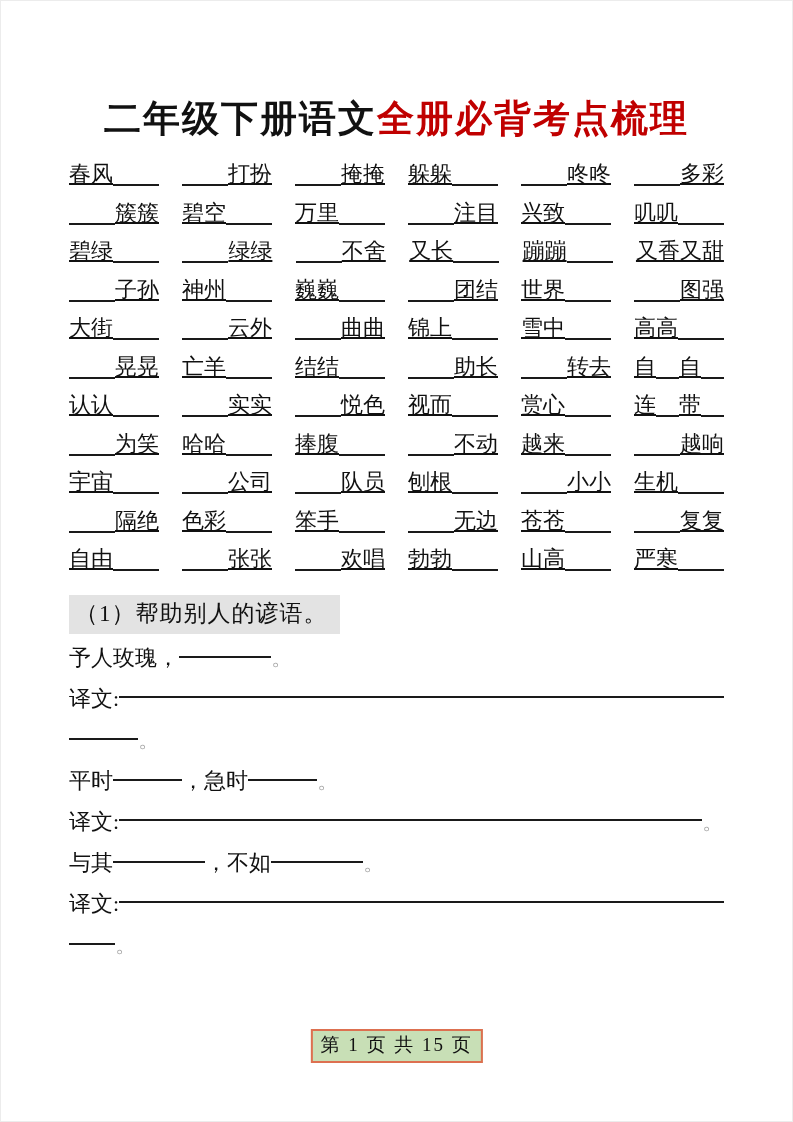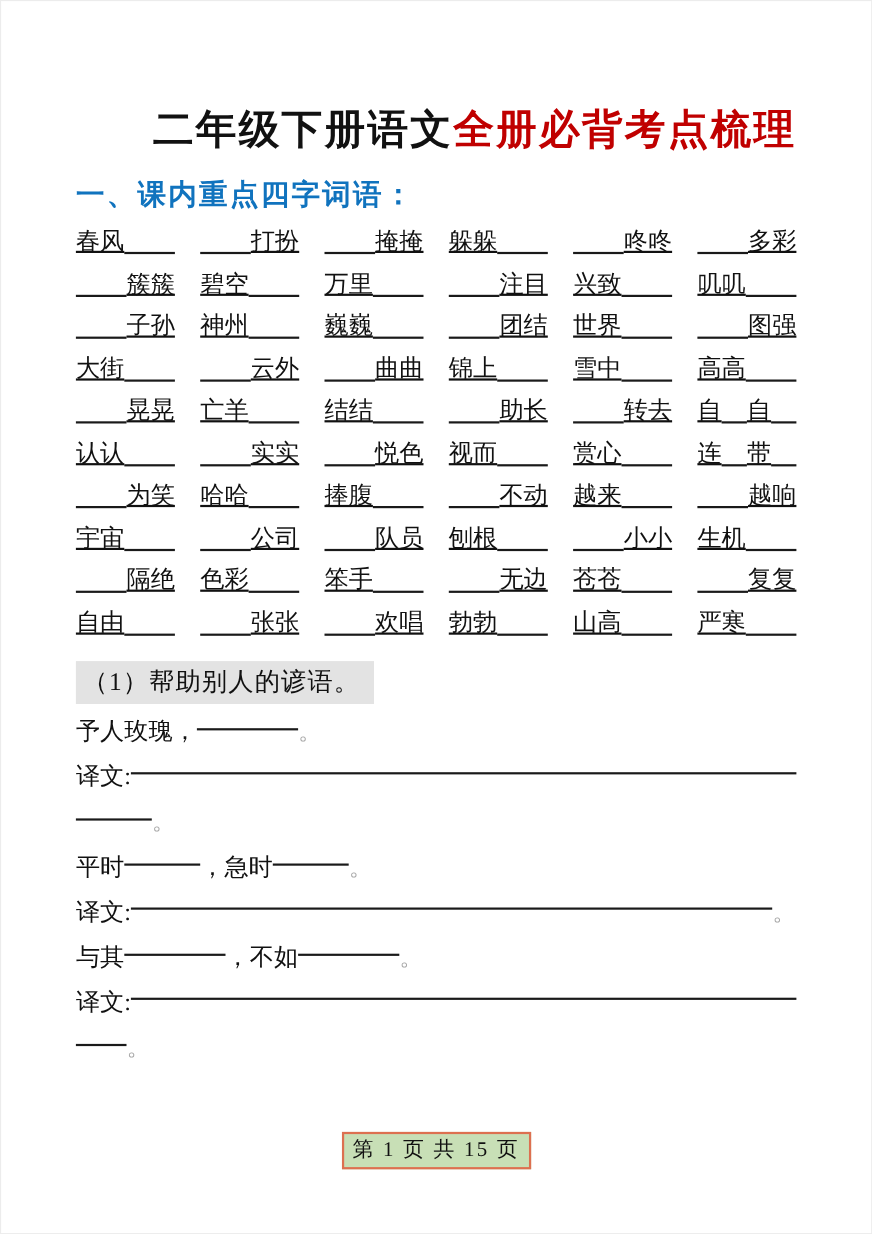--- a/index.html
+++ b/index.html
@@ -9,21 +9,21 @@
     margin:0 auto;
     background:#fff;
     box-sizing:border-box;
     border:1px solid #ececec;
     padding:96px 68px 0 68px;
     font-family:"Liberation Serif","DejaVu Serif",serif;
     color:#111;
     overflow:hidden;
   }
   .doc-title{
-    text-align:right;
+    text-align:center;
     font-size:37px;
     font-weight:bold;
     letter-spacing:2px;
     line-height:1.2;
     margin-bottom:18px;
     white-space:nowrap;
   }
   .doc-title .title-red{color:var(--title-red,#C00000);}
   .section-heading{
     color:var(--heading-blue,#1073BE);
@@ -88,40 +88,47 @@
 </style>
 </head>
 <body>
 
 <div class="page">
 
   <div class="doc-title">
     <span class="title-black">二年级下册语文</span><span class="title-red">全册必背考点梳理</span>
   </div>
 
-  <div class="section-heading">一、课内重点四字词语：</div>
 
   <div class="word-rows" id="word-rows">
       <div class="word-row">
         <span class="word-item"><span class="txt">春风</span><span class="blank" style="width: 46px;"></span></span>
         <span class="word-item"><span class="blank" style="width: 46px;"></span><span class="txt">打扮</span></span>
         <span class="word-item"><span class="blank" style="width: 46px;"></span><span class="txt">掩掩</span></span>
         <span class="word-item"><span class="txt">躲躲</span><span class="blank" style="width: 46px;"></span></span>
         <span class="word-item"><span class="blank" style="width: 46px;"></span><span class="txt">咚咚</span></span>
         <span class="word-item"><span class="blank" style="width: 46px;"></span><span class="txt">多彩</span></span>
       </div>
       <div class="word-row">
         <span class="word-item"><span class="blank" style="width: 46px;"></span><span class="txt">簇簇</span></span>
         <span class="word-item"><span class="txt">碧空</span><span class="blank" style="width: 46px;"></span></span>
         <span class="word-item"><span class="txt">万里</span><span class="blank" style="width: 46px;"></span></span>
         <span class="word-item"><span class="blank" style="width: 46px;"></span><span class="txt">注目</span></span>
         <span class="word-item"><span class="txt">兴致</span><span class="blank" style="width: 46px;"></span></span>
         <span class="word-item"><span class="txt">叽叽</span><span class="blank" style="width: 46px;"></span></span>
       </div>
       <div class="word-row">
+        <span class="word-item"><span class="txt">碧绿</span><span class="blank" style="width: 46px;"></span></span>
+        <span class="word-item"><span class="blank" style="width: 46px;"></span><span class="txt">绿绿</span></span>
+        <span class="word-item"><span class="blank" style="width: 46px;"></span><span class="txt">不舍</span></span>
+        <span class="word-item"><span class="txt">又长</span><span class="blank" style="width: 46px;"></span></span>
+        <span class="word-item"><span class="txt">蹦蹦</span><span class="blank" style="width: 46px;"></span></span>
+        <span class="word-item"><span class="txt">又香又甜</span></span>
+      </div>
+      <div class="word-row">
         <span class="word-item"><span class="blank" style="width: 46px;"></span><span class="txt">子孙</span></span>
         <span class="word-item"><span class="txt">神州</span><span class="blank" style="width: 46px;"></span></span>
         <span class="word-item"><span class="txt">巍巍</span><span class="blank" style="width: 46px;"></span></span>
         <span class="word-item"><span class="blank" style="width: 46px;"></span><span class="txt">团结</span></span>
         <span class="word-item"><span class="txt">世界</span><span class="blank" style="width: 46px;"></span></span>
         <span class="word-item"><span class="blank" style="width: 46px;"></span><span class="txt">图强</span></span>
       </div>
       <div class="word-row">
         <span class="word-item"><span class="txt">大街</span><span class="blank" style="width: 46px;"></span></span>
         <span class="word-item"><span class="blank" style="width: 46px;"></span><span class="txt">云外</span></span>

